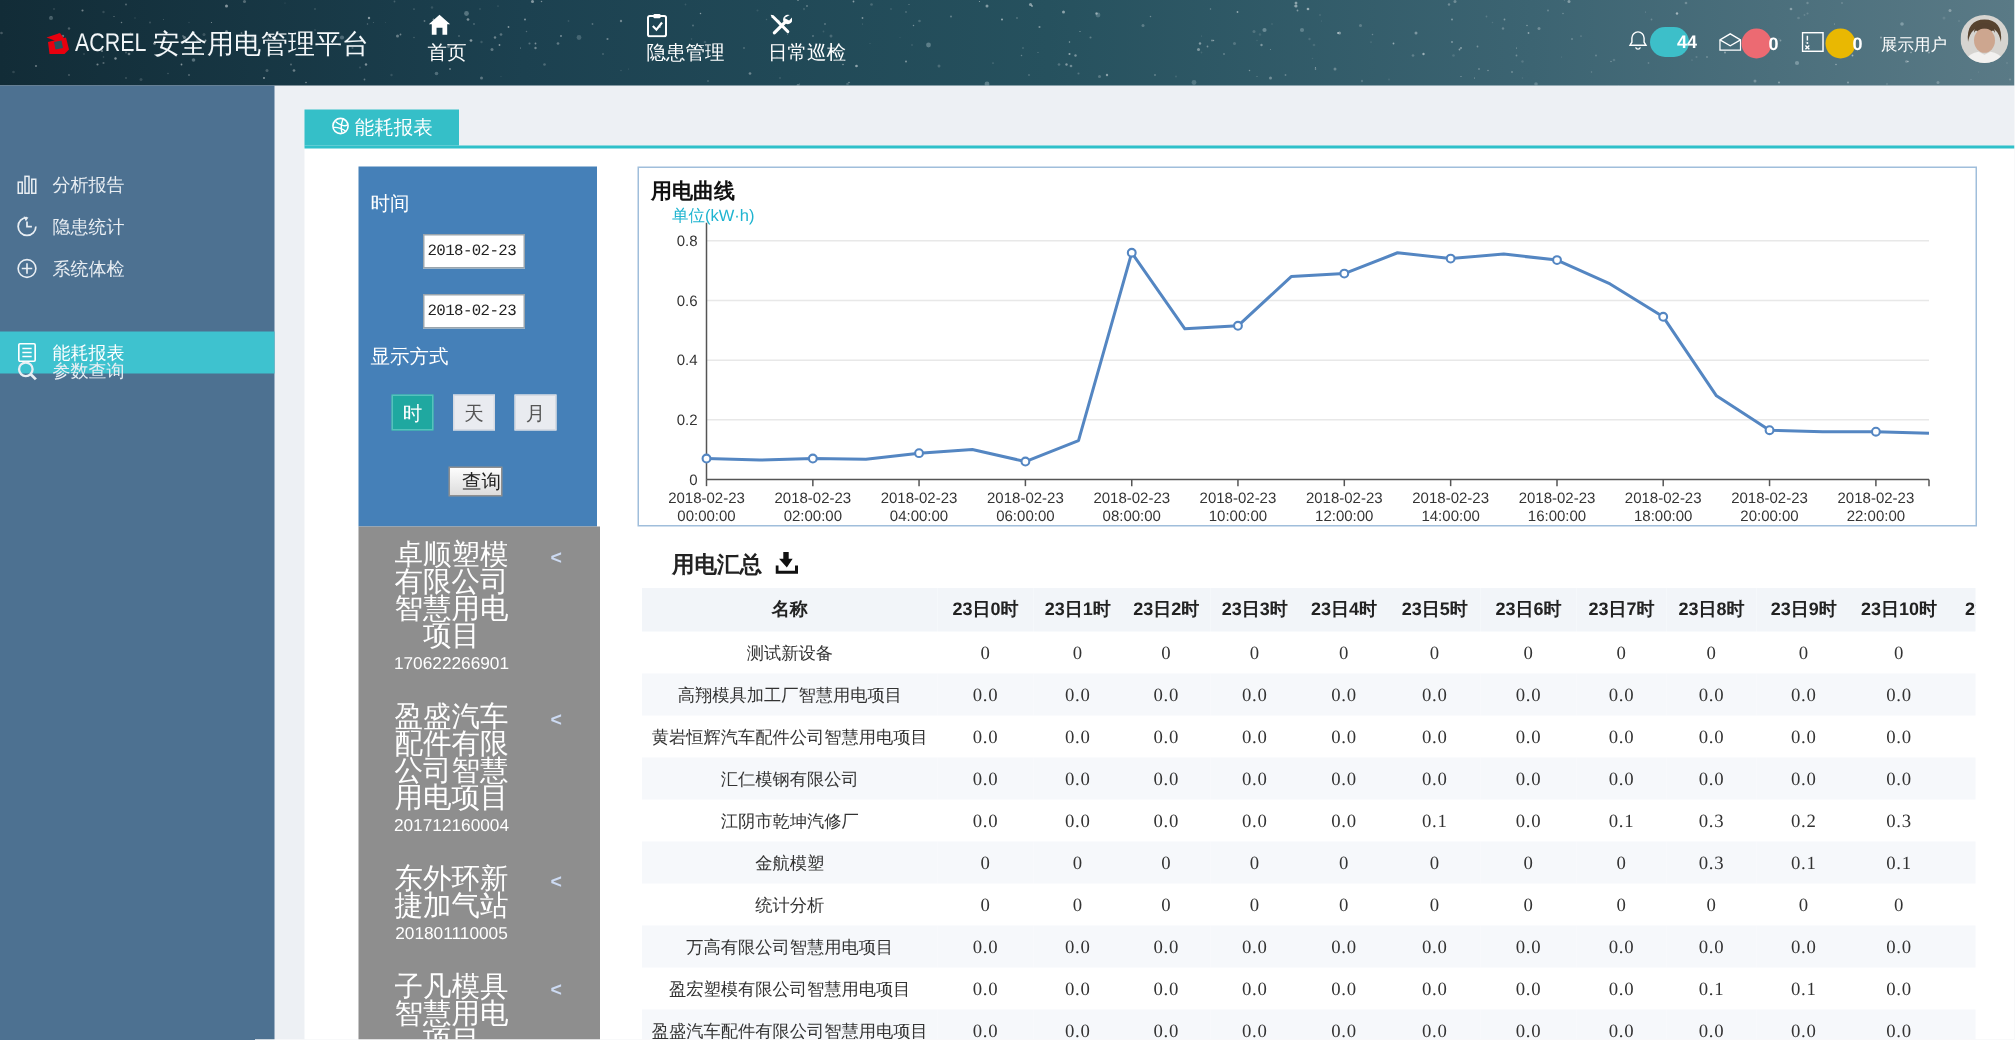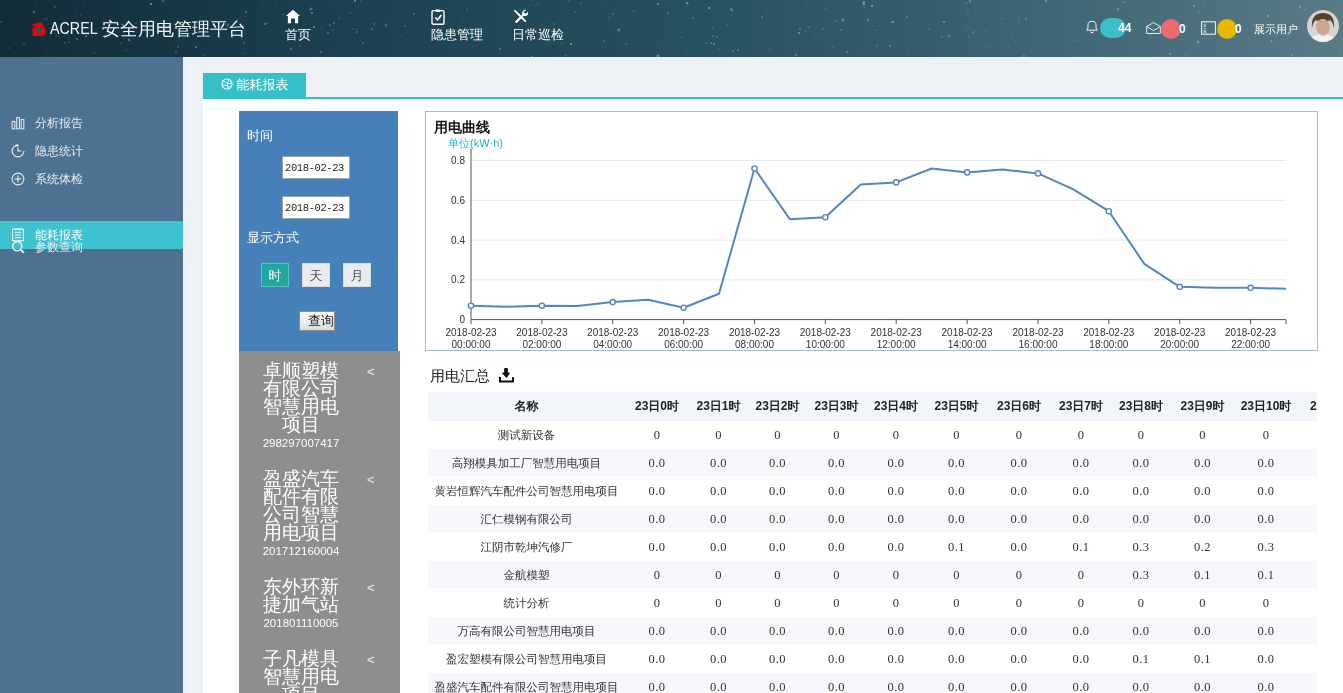--- a/index.html
+++ b/index.html
@@ -36,21 +36,21 @@
 
 #plist{position:absolute;left:239px;top:351px;width:161px;bottom:0;background:#8e8e8e;color:#fff;overflow:hidden;}
 .pitem{position:relative;margin:0 0 18px 0;text-align:center;}
 .ptxt{margin:0 0 0 16px;width:92px;}
 .pitem .pname{font-size:19px;line-height:18px;}
 .pitem .pcode{font-size:11.5px;line-height:18px;}
 .pitem .arr{position:absolute;left:128px;top:2px;color:#ccdaf2;font-size:13px;font-weight:bold;}
 
 #chartpanel{position:absolute;left:425px;top:111px;width:893px;height:240px;background:#fff;border:1px solid #a0bedb;}
 
-#tbl-title{position:absolute;left:430px;top:367px;font-size:15px;font-weight:normal;color:#222;}
+#tbl-title{position:absolute;left:448px;top:367px;font-size:15px;font-weight:bold;color:#222;}
 #tblwrap{position:absolute;left:428px;top:392px;width:889px;height:301px;overflow:hidden;}
 #sumtable{border-collapse:collapse;table-layout:fixed;width:944px;}
 #sumtable th{height:29px;font-size:12px;color:#222;font-weight:bold;background:#f2f5f9;font-family:Liberation Sans, sans-serif;}
 #sumtable td{height:28px;font-size:11.5px;color:#333;text-align:center;white-space:nowrap;}
 #sumtable td.num{font-family:"Liberation Serif",serif;font-size:12.5px;letter-spacing:0.5px;}
 #sumtable tr.alt td{background:#f6f8fb;}
 </style>
 </head>
 <body>
 
@@ -523,21 +523,21 @@
   <div class="modebtn" style="left:104px;top:152px">月</div>
   <div id="querybtn">查询</div>
 </div>
 
 <div id="plist">
   <div style="height:11px"></div>
   <div class="pitem">
       <span class="arr">&lt;</span>
       <div class="ptxt">
         <div class="pname">卓顺塑模有限公司智慧用电项目</div>
-        <div class="pcode">298297007417</div>
+        <div class="pcode">170622266901</div>
       </div>
     </div>
   <div class="pitem">
       <span class="arr">&lt;</span>
       <div class="ptxt">
         <div class="pname">盈盛汽车配件有限公司智慧用电项目</div>
         <div class="pcode">201712160004</div>
       </div>
     </div>
   <div class="pitem">

